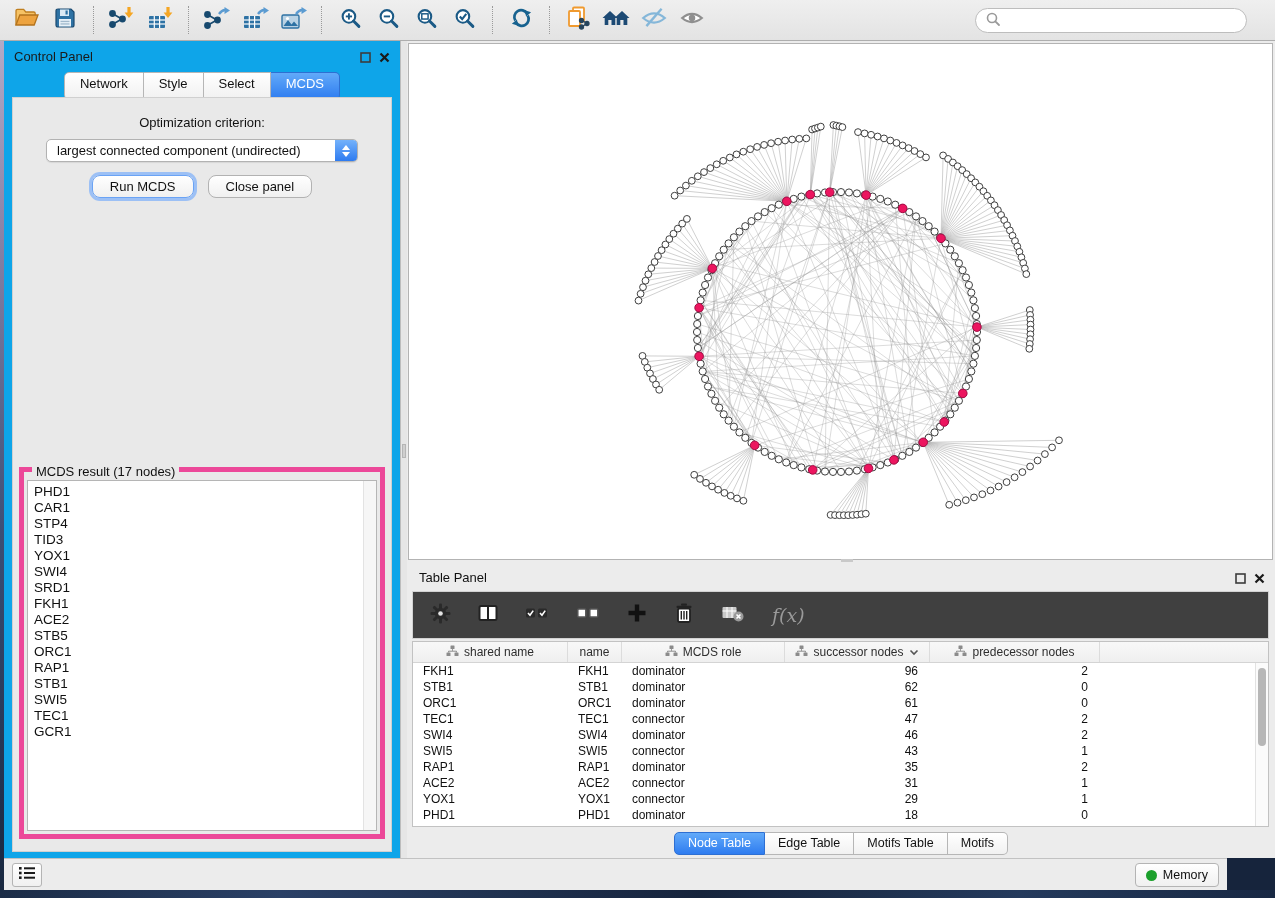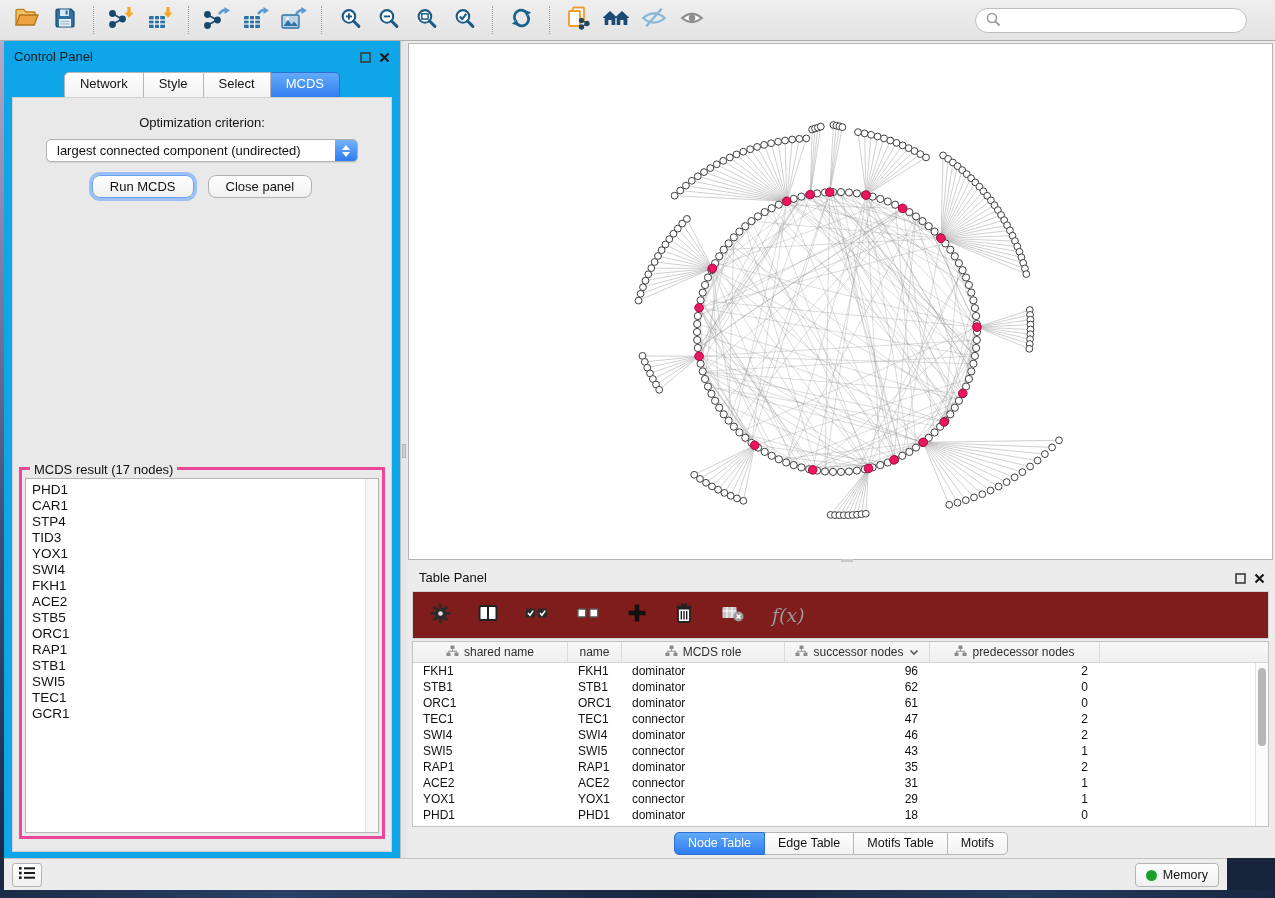--- a/index.html
+++ b/index.html
@@ -43,21 +43,21 @@
     box-shadow:0 1px 1px rgba(0,0,0,.08); }
   .combo-step { position:absolute; right:0; top:0; width:22px; height:21px; border-radius:0 4px 4px 0;
     background:linear-gradient(#74b2fb,#2e7bf0); display:flex; flex-direction:column; align-items:center; justify-content:center; gap:2px; }
   .arr-up { width:0; height:0; border-left:4px solid transparent; border-right:4px solid transparent; border-bottom:5px solid #fff; }
   .arr-dn { width:0; height:0; border-left:4px solid transparent; border-right:4px solid transparent; border-top:5px solid #fff; }
   .btn-row { display:flex; justify-content:center; gap:14px; margin-top:13px; }
   .mac-btn { height:23px; padding:0 17px; font-size:13px; background:linear-gradient(#ffffff,#f0f0f0);
     border:1px solid #b2b2b2; border-radius:8px; color:#111; }
   .mac-btn.focus { box-shadow:0 0 0 3px rgba(92,158,255,.55); border-color:#6aa3f5; }
 
-  .result-box { position:absolute; left:6px; top:369px; width:366px; height:372px; border:3px solid #ec4899; }
+  .result-box { position:absolute; left:6px; top:369px; width:366px; height:372px; border:5px solid #ec4899; }
   .result-legend { position:absolute; left:8px; top:-8px; background:#e9e9e9; padding:0 4px; font-size:13px; }
   .result-list { position:absolute; left:3px; right:3px; top:8px; bottom:3px; background:#fff;
     border:1px solid #b5b5b5; overflow:hidden; }
   .result-scroll { position:absolute; right:0; top:0; bottom:0; width:13px; background:#f6f6f6; border-left:1px solid #e3e3e3; }
   .mcds-item { font-size:13.5px; line-height:16px; padding-left:6px; }
   .result-items { padding-top:3px; }
 
   
   .v-split { position:absolute; left:400px; top:41px; width:7px; height:817px; background:#e6e6e6;
     border-left:1px solid #bcbcbc; }
@@ -71,21 +71,21 @@
     border:1px solid #b3b3b3; }
   .net-titlebar { position:relative; height:21px; background:linear-gradient(#ededed,#dcdcdc); border-bottom:1px solid #b6b6b6; }
   .tl { position:absolute; top:5px; width:12px; height:12px; border-radius:50%; }
   .net-title { position:absolute; left:0; right:0; top:3px; text-align:center; font-size:12.5px; color:#1c1c1c; }
   .net-canvas { position:absolute; left:0; right:0; top:22px; bottom:0; background:#fff; overflow:hidden; }
 
   
   .table-panel { position:absolute; left:0; right:0; top:522px; bottom:0; }
   .tp-title { position:absolute; left:12px; top:7px; font-size:13px; }
   .tp-ctrls { position:absolute; right:10px; top:7px; display:flex; gap:8px; align-items:center; }
-  .tp-toolbar { position:absolute; left:5px; right:6px; top:28px; height:48px; background:#7f1d1d;
+  .tp-toolbar { position:absolute; left:5px; right:6px; top:28px; height:48px; background:#404040;
     border:1px solid #d2d2d2; display:flex; align-items:center; padding-left:17px; gap:27px; }
   .tp-tool { display:flex; align-items:center; justify-content:center; }
   .fx { font-family:"DejaVu Serif","Liberation Serif",serif; font-style:italic; font-size:19px; color:#9a9a9a; }
   .tp-table { position:absolute; left:5px; right:6px; top:78px; height:186px; background:#fff; border:1px solid #c2c2c2; }
   .t-head { display:grid; height:21px; border-bottom:1px solid #d4d4d4; background:linear-gradient(#f8f8f8,#efefef); }
   .th { display:flex; align-items:center; justify-content:center; gap:5px; font-size:12px; color:#2e2e2e;
     border-right:1px solid #dcdcdc; overflow:hidden; white-space:nowrap; }
   .t-body { position:absolute; left:0; right:13px; top:21px; bottom:0; overflow:hidden; }
   .t-row { display:grid; height:16px; }
   .td { font-size:12px; line-height:16px; padding:0 10px; white-space:nowrap; overflow:hidden; }
@@ -300,20 +300,21 @@
     <div class="result-box">
       <div class="result-legend">MCDS result (17 nodes)</div>
       <div class="result-list">
         <div class="result-items">
             <div class="mcds-item">PHD1</div>
             <div class="mcds-item">CAR1</div>
             <div class="mcds-item">STP4</div>
             <div class="mcds-item">TID3</div>
             <div class="mcds-item">YOX1</div>
             <div class="mcds-item">SWI4</div>
+            <div class="mcds-item">SRD1</div>
             <div class="mcds-item">FKH1</div>
             <div class="mcds-item">ACE2</div>
             <div class="mcds-item">STB5</div>
             <div class="mcds-item">ORC1</div>
             <div class="mcds-item">RAP1</div>
             <div class="mcds-item">STB1</div>
             <div class="mcds-item">SWI5</div>
             <div class="mcds-item">TEC1</div>
             <div class="mcds-item">GCR1</div>
           </div>

